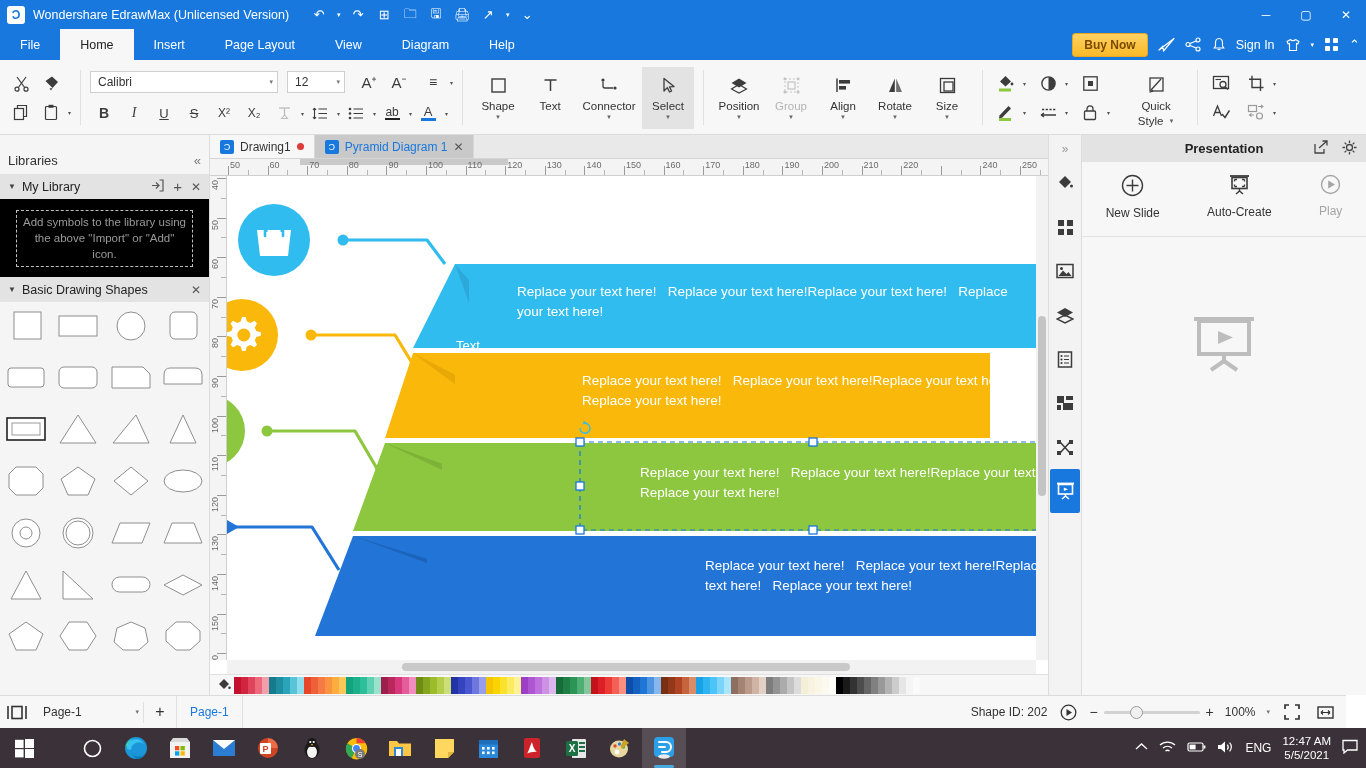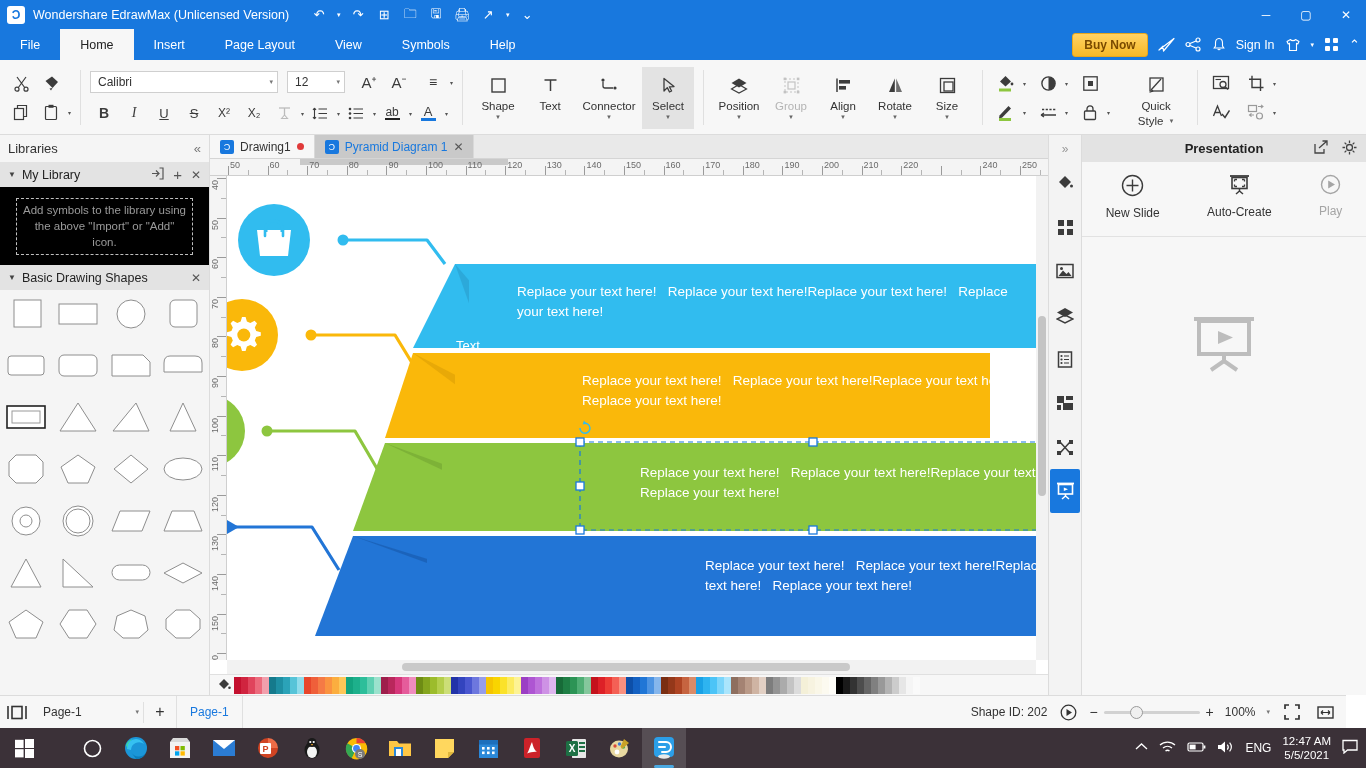--- a/index.html
+++ b/index.html
@@ -88,21 +88,21 @@
   .bigbtn .lbl { line-height:12px; }
   .bigbtn .sub { font-size:6px; color:#666; line-height:6px; }
   .quickstyle { width:64px; }
   .quickstyle .lbl { line-height:13px; text-align:center; }
 
   
   .libpanel {
     position:absolute; left:0; top:135px; width:210px; height:560px;
     background:#f5f5f5; border-right:1px solid #dcdcdc;
   }
-  .lib-head { height:27px; display:flex; align-items:center; padding:0 8px; }
+  .lib-head { height:27px; display:flex; align-items:center; padding:0 8px;margin-top:12px; }
   .lib-head .t { font-size:13px; color:#333; }
   .lib-head .collapse { margin-left:auto; font-size:13px; color:#777; }
   .lib-search { height:34px; display:flex; align-items:center; padding:0 6px; gap:4px; }
   .lib-folder { display:flex; align-items:center; font-size:13px; color:#333; }
   .searchfield {
     flex:1; height:23px; background:#fff; border:1px solid #cfcfcf; display:flex;
     align-items:center; padding:0 5px 0 8px; font-size:12px; color:#888;
   }
   .searchfield .ph { flex:1; }
   .navarrows { display:flex; flex-direction:column; gap:1px; }
@@ -305,21 +305,21 @@
       <div class="win-btn close">✕</div>
     </div>
   </div>
 
   <div class="menubar">
     <div class="mtab">File</div>
     <div class="mtab active">Home</div>
     <div class="mtab">Insert</div>
     <div class="mtab">Page Layout</div>
     <div class="mtab">View</div>
-    <div class="mtab">Symbols</div>
+    <div class="mtab">Diagram</div>
     <div class="mtab">Help</div>
     <div class="menubar-right">
       <div class="buy-now">Buy Now</div>
       <div class="mb-ico">
         <svg width="17" height="15" viewBox="0 0 17 15">
             <path d="M1 13 L16 1.5 L5.5 14 L5 9.2 Z" fill="none" stroke="#fff" stroke-width="1.2" stroke-linejoin="round"></path>
           </svg>
       </div>
       <div class="mb-ico">
         <svg width="17" height="15" viewBox="0 0 17 15">

